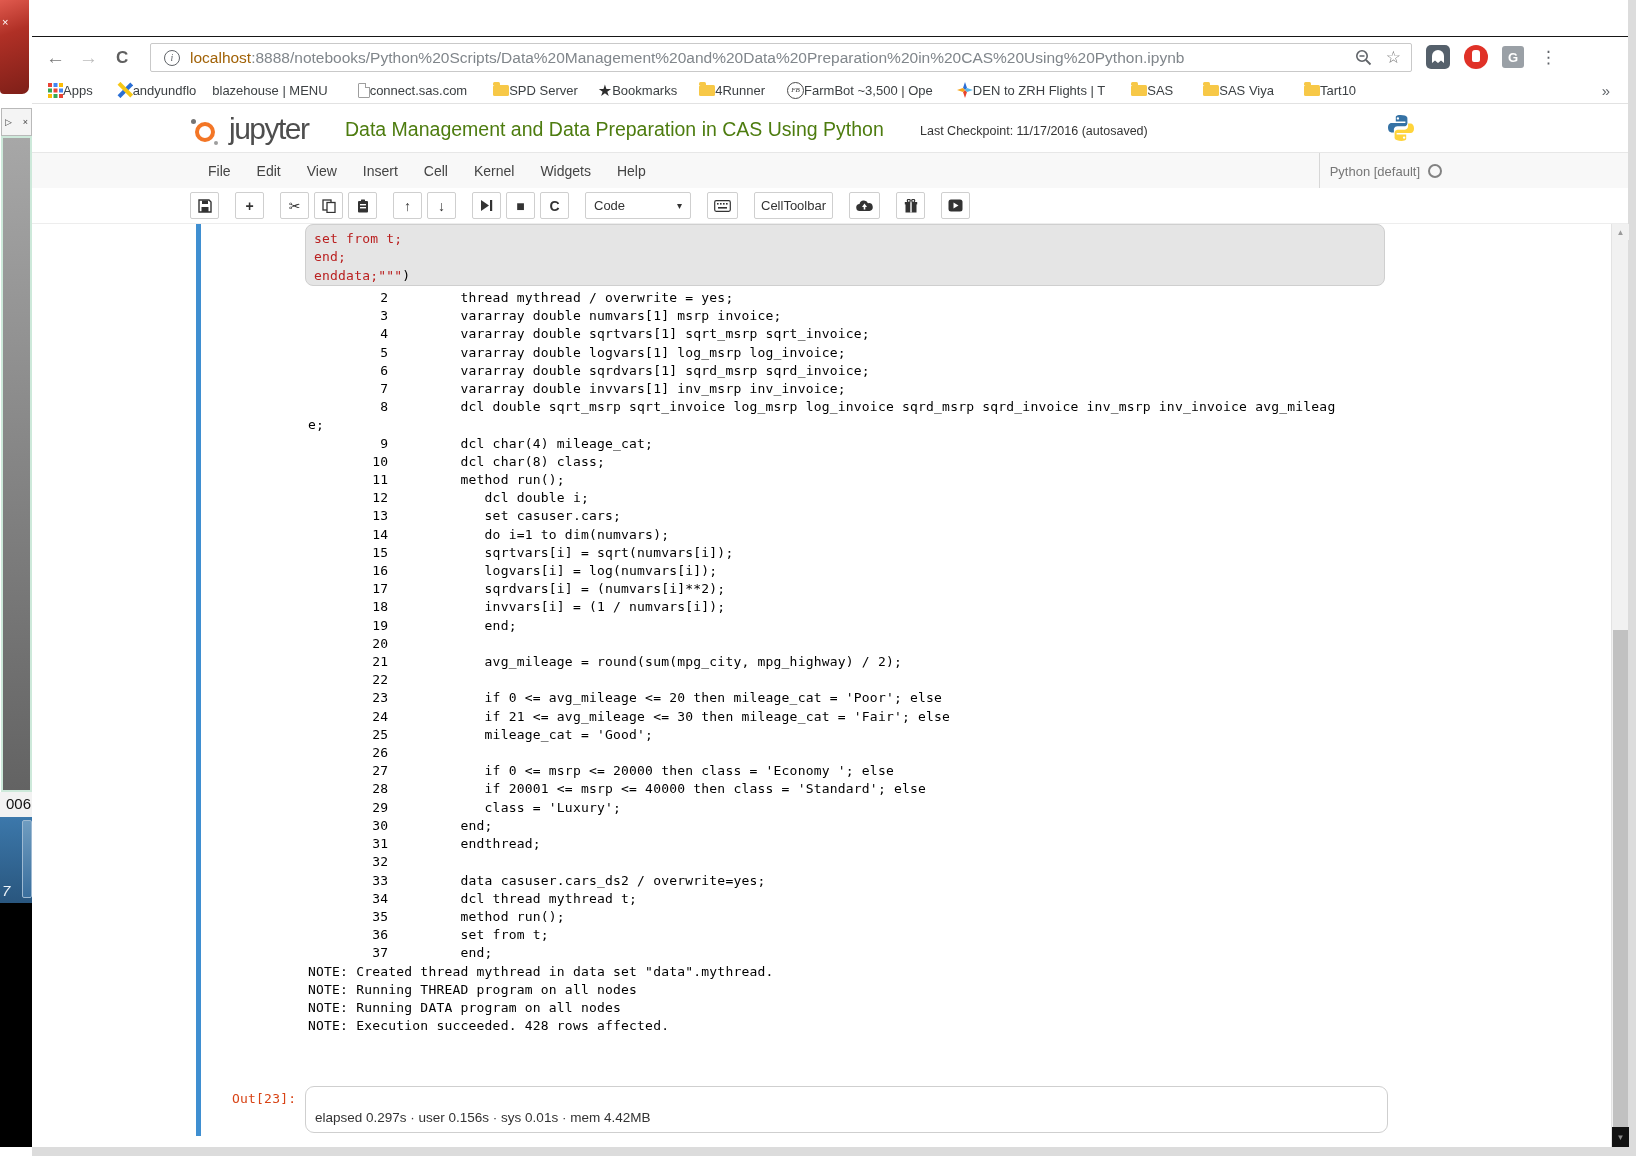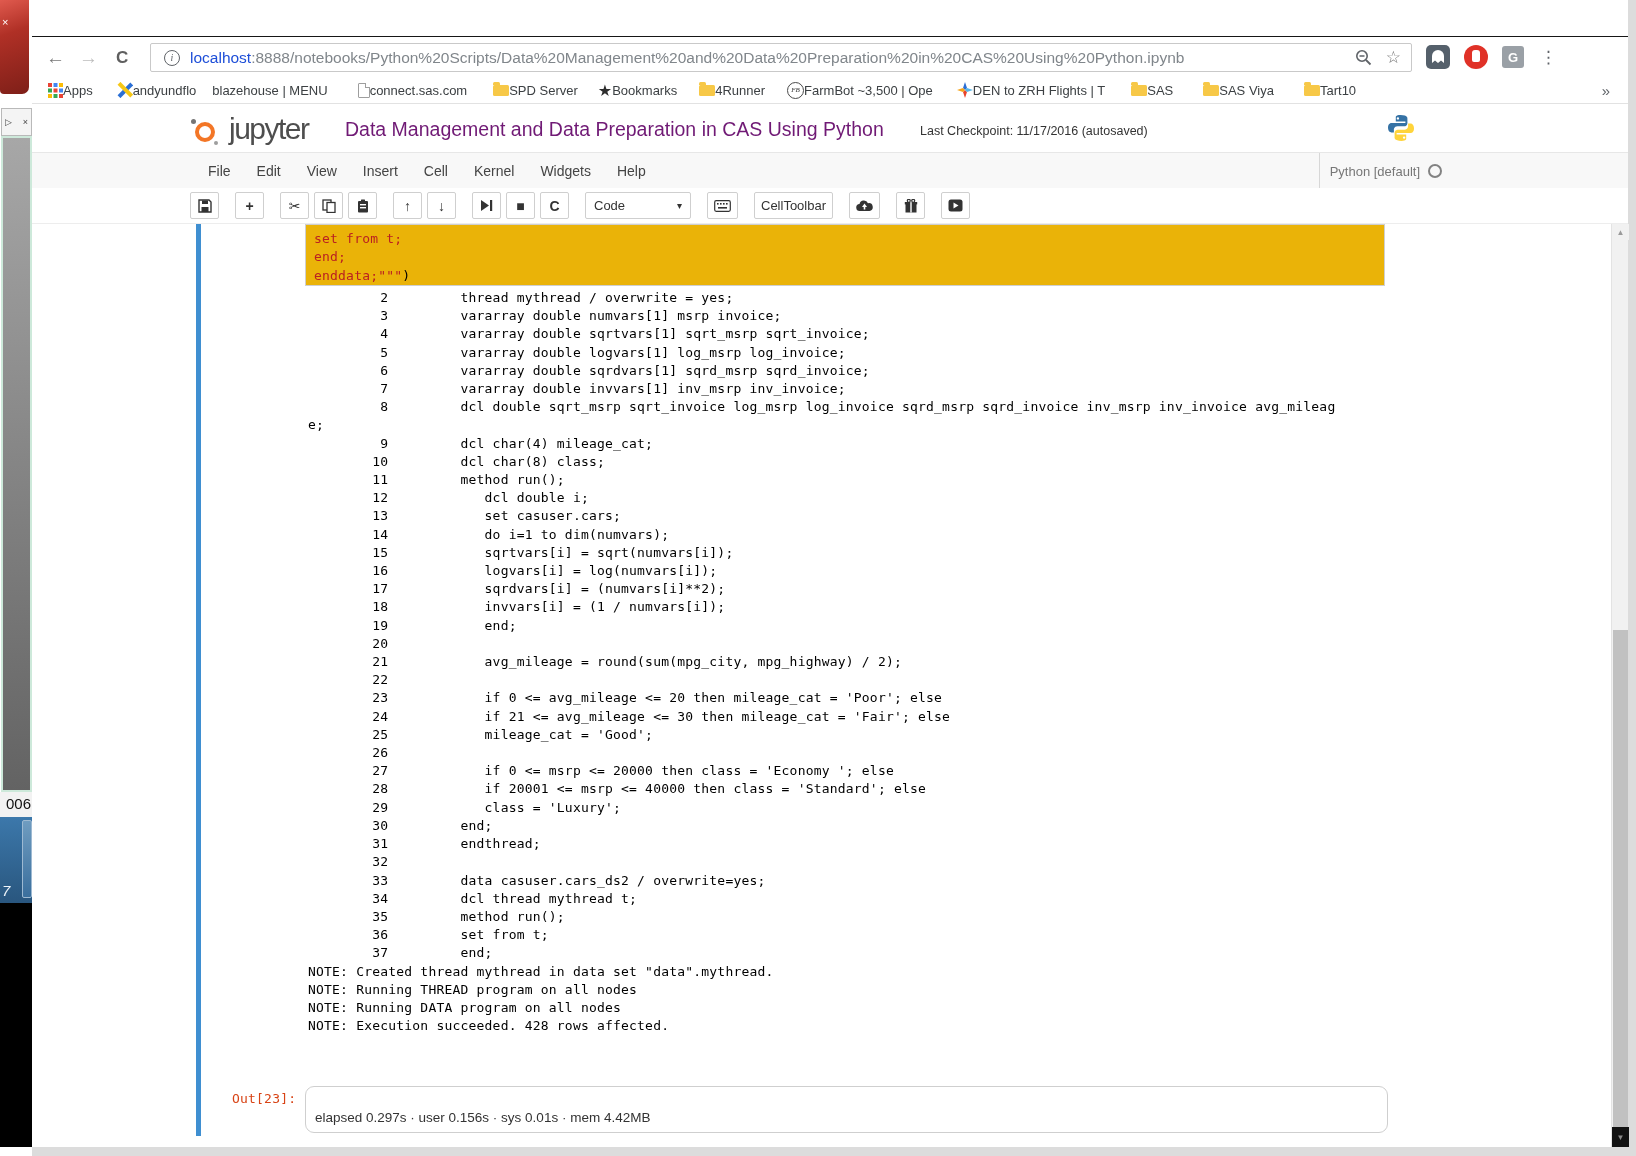--- a/index.html
+++ b/index.html
@@ -51,21 +51,21 @@
 
   
   .addr-row { position:absolute; left:0; top:37px; width:100%; height:40px; background:#fff; display:flex; align-items:center; }
   .nav-ic { font-size:19px; line-height:1; margin-left:14px; }
   .ic-back { color:#787878; } .ic-fwd { color:#bdbdbd; } .ic-reload { color:#5f5f5f; font-weight:bold; font-size:17px; margin-left:18px; }
   .urlbox { position:absolute; left:118px; top:6px; width:1262px; height:29px; border:1px solid #c9c9c9; border-radius:2px;
     display:flex; align-items:center; background:#fff; }
   .info-ic { width:16px; height:16px; border:1.6px solid #5f6368; border-radius:50%; color:#5f6368; font-size:10px;
     display:flex; align-items:center; justify-content:center; margin:0 10px 0 13px; font-family:"Liberation Serif",serif; font-style:italic; }
   .url-text { font-size:15.5px; white-space:nowrap; overflow:hidden; }
-  .url-host { color:#1d4ed8; } .url-rest { color:#80868b; }
+  .url-host { color:#a16207; } .url-rest { color:#80868b; }
   .url-right { position:absolute; right:10px; display:flex; align-items:center; gap:14px; }
   .zoom-ic svg { display:block; }
   .star-ic { color:#767676; font-size:17px; }
   .ext-icons { position:absolute; left:1394px; top:5px; display:flex; align-items:center; gap:14px; height:30px; }
   .ghost-ic { width:24px; height:24px; background:#55606b; border-radius:5px; position:relative; }
   .ghost-ic::after { content:""; position:absolute; left:6px; top:5px; width:12px; height:13px; background:#fff;
     border-radius:6px 6px 0 0; clip-path:polygon(0 0,100% 0,100% 100%,75% 80%,50% 100%,25% 80%,0 100%); }
   .hand-ic { width:24px; height:24px; background:#e03127; border-radius:50%; position:relative; }
   .hand-ic::after { content:""; position:absolute; left:8px; top:5px; width:8px; height:12px; background:#fff; border-radius:3px 3px 2px 2px; }
   .g-ic { width:22px; height:22px; background:#9aa0a6; border-radius:3px; color:#fff; font-weight:bold; font-size:13px;
@@ -85,21 +85,21 @@
     display:flex; align-items:center; justify-content:center; color:#333; font-family:"Liberation Serif",serif; flex:0 0 auto; }
   .bm-overflow { position:absolute; right:18px; color:#5f6368; font-size:15px; }
 
   
   .jp-header { position:absolute; left:0; top:104px; width:100%; height:48px; background:#fff; }
   .jp-logo { position:absolute; left:163px; top:8px; display:flex; align-items:flex-end; gap:14px; }
   .jp-logo-ring { width:20px; height:20px; border:4px solid #f37626; border-radius:50%; position:relative; margin-bottom:4px; }
   .jp-logo-ring::before { content:""; position:absolute; left:-8px; top:-7px; width:5px; height:5px; background:#757575; border-radius:50%; }
   .jp-logo-ring::after { content:""; position:absolute; right:-7px; bottom:-7px; width:4px; height:4px; background:#9e9e9e; border-radius:50%; }
   .jp-wordmark { font-size:30px; color:#4e4e4e; letter-spacing:-1.5px; }
-  .jp-title { position:absolute; left:313px; top:14px; font-size:19.5px; color:#701a75; white-space:nowrap; }
+  .jp-title { position:absolute; left:313px; top:14px; font-size:19.5px; color:#4d7c0f; white-space:nowrap; }
   .jp-checkpoint { position:absolute; left:888px; top:20px; font-size:12.5px; color:#333; white-space:nowrap; }
   .py-logo { position:absolute; left:1354px; top:9px; }
 
   .jp-menubar { position:absolute; left:0; top:152px; width:100%; height:36px; background:#f8f8f8;
     border-top:1px solid #e7e7e7; }
   .menu-items { position:absolute; left:163px; top:0; height:36px; display:flex; align-items:center; }
   .menu-item { padding:0 13px; font-size:14px; color:#444; }
   .kernel-area { position:absolute; right:186px; top:0; height:36px; display:flex; align-items:center; gap:8px;
     border-left:1px solid #d7d7d7; padding-left:10px; }
   .kernel-name { font-size:13px; color:#777; }
@@ -112,22 +112,22 @@
     display:flex; align-items:center; justify-content:center; font-size:14px; color:#333; padding:0 6px; }
   .tb-btn svg { display:block; }
   .tb-select { width:106px; height:27px; border:1px solid #cfcfcf; border-radius:2px; display:flex; align-items:center;
     font-size:13px; color:#333; padding:4px 8px; justify-content:space-between; background:#fff; }
   .tb-caret { font-size:10px; color:#333; }
   .tb-text-btn { font-size:13px; }
   .bold { font-weight:bold; }
 
   
   .sel-bar { position:absolute; left:164px; top:224px; width:5px; height:912px; background:#3f8fd1; }
-  .cell-input { position:absolute; left:273px; top:224px; width:1080px; height:62px; background:#eab308;
-    border:1px solid #cfcfcf; border-radius:0; padding:5px 8px;
+  .cell-input { position:absolute; left:273px; top:224px; width:1080px; height:62px; background:#e5e5e5;
+    border:1px solid #cfcfcf; border-radius:8px; padding:5px 8px;
     font-family:"DejaVu Sans Mono", monospace; font-size:13px; line-height:18.3px; letter-spacing:.2px; }
   .code-str { color:#ba2121; }
   .code-plain { color:#000; }
   .cell-output { position:absolute; left:276px; top:289px; font-family:"DejaVu Sans Mono", monospace;
     font-size:13px; line-height:18.2px; letter-spacing:.2px; color:#000; white-space:pre; }
   .out-prompt { position:absolute; left:200px; top:1091px; font-family:"DejaVu Sans Mono", monospace;
     font-size:13px; color:#d84315; letter-spacing:.2px; }
   .result-box { position:absolute; left:273px; top:1086px; width:1083px; height:47px;
     border:1px solid #cfcfcf; border-radius:9px; background:#fff; }
   .result-line { position:absolute; left:9px; bottom:7px; font-size:13.5px; color:#333; }

